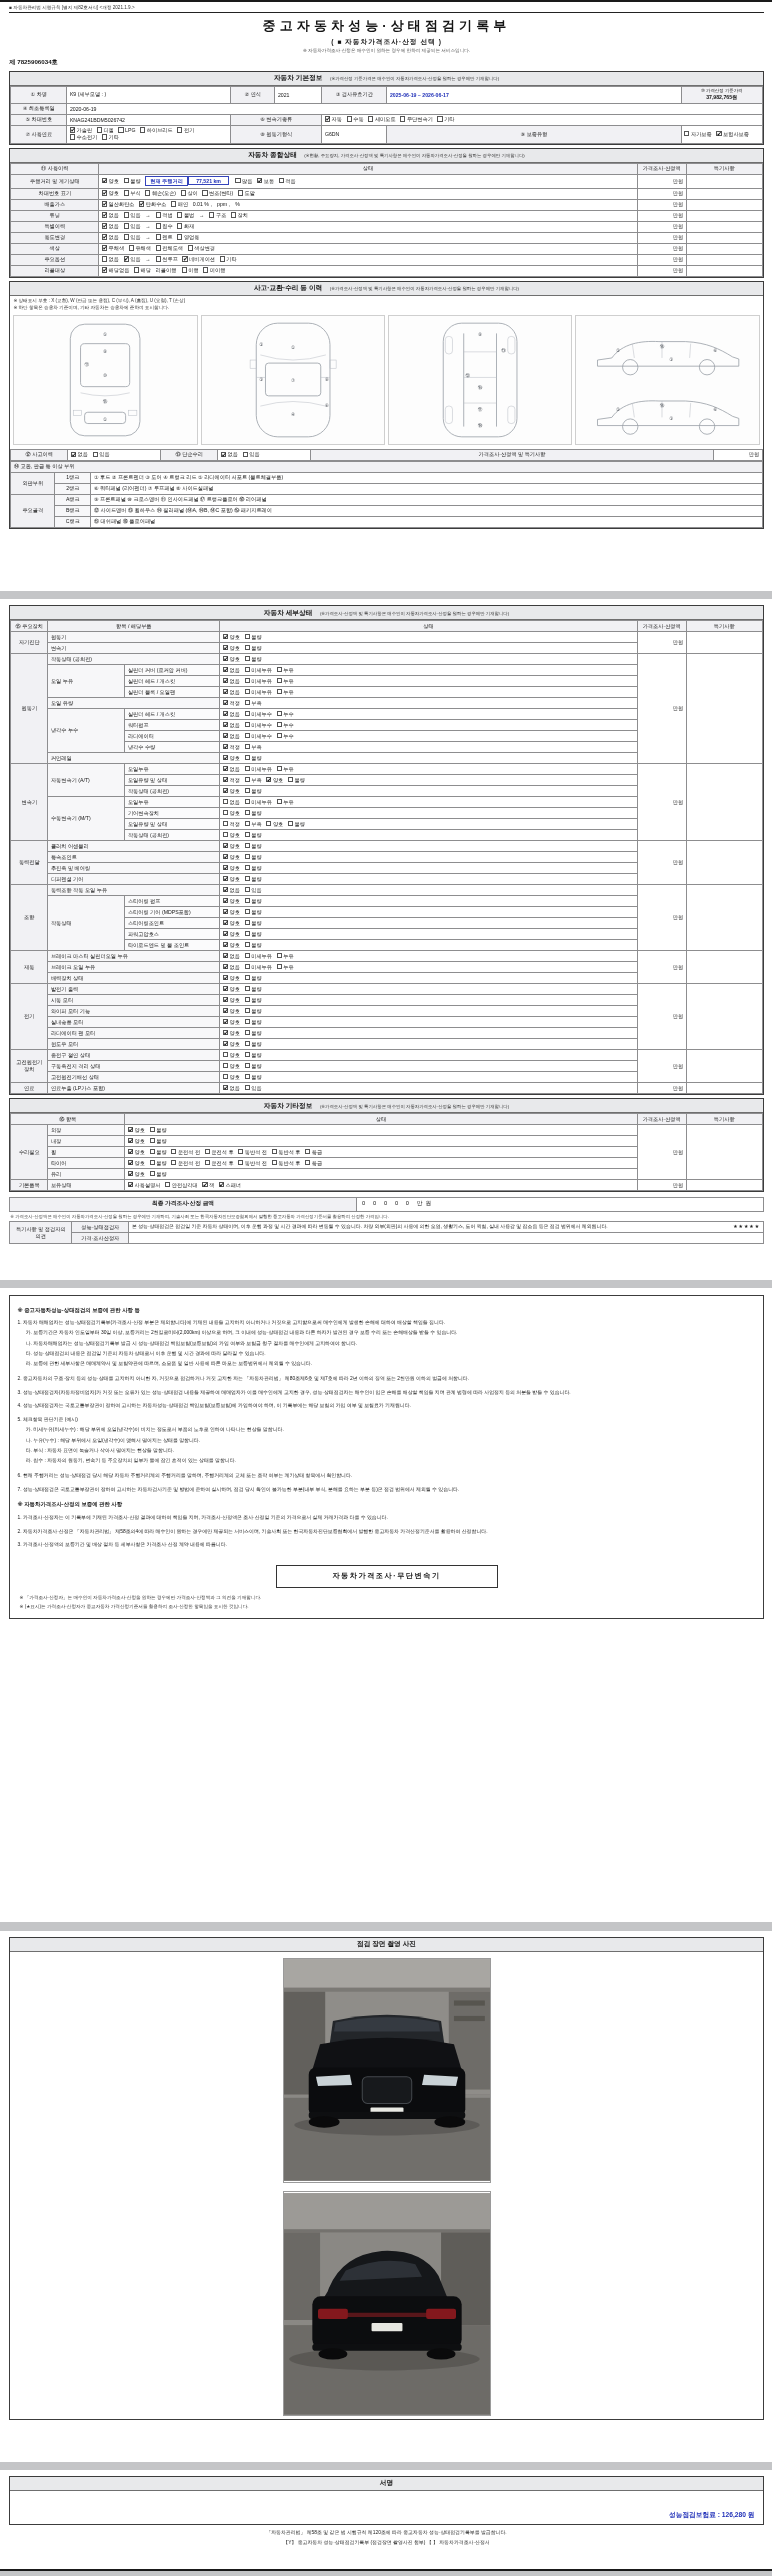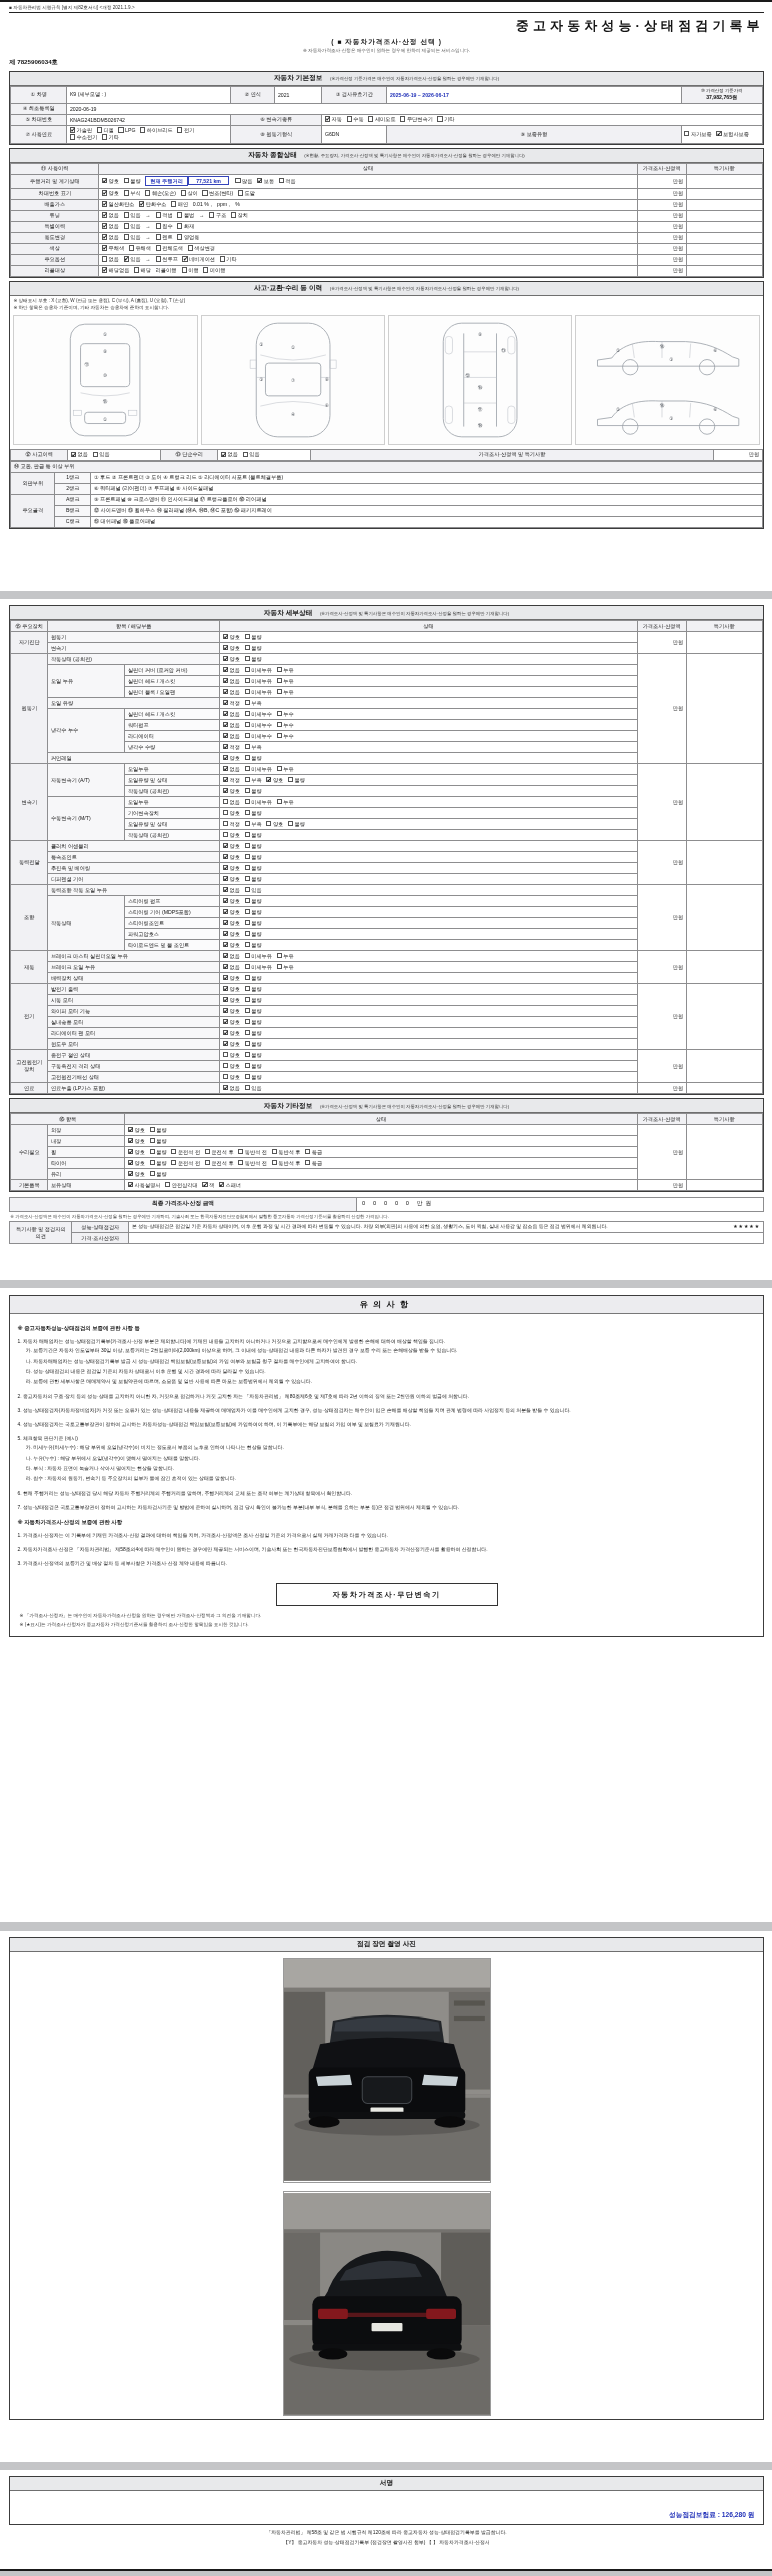--- a/index.html
+++ b/index.html
@@ -5,21 +5,21 @@
 *{box-sizing:border-box;margin:0;padding:0}
 body{width:773px;background:#c4c5c7;font-family:"Liberation Sans","DejaVu Sans",sans-serif;color:#141414}
 .block{background:#fff;padding:3.1px 9.3px 8.2px}
 .block.first{border-top:2.1px solid #1a1a1a;padding-top:1.5px;min-height:591px}
 .b2{min-height:681px}
 .b3{min-height:634px}
 .b4{min-height:531px}
 .b5{min-height:101px;border-bottom:2.1px solid #1a1a1a}
 .gap{height:8.2px;background:#c4c5c7}
 .topstrip{font-size:4.6px;color:#333;padding:1.5px 0 2.1px;border-bottom:1px solid #222;margin-bottom:2.1px}
-.doc-title{text-align:right;font-size:13px;font-weight:bold;letter-spacing:4.1px;margin-top:4.1px}
+.doc-title{text-align:center;font-size:13px;font-weight:bold;letter-spacing:4.1px;margin-top:4.1px}
 .doc-sub{text-align:center;font-size:6.7px;font-weight:bold;margin-top:2.6px;letter-spacing:1px}
 .doc-note{text-align:center;font-size:4.6px;color:#555;margin-top:1.5px}
 .doc-no{font-size:6.2px;font-weight:bold;margin:5.2px 0 1px}
 .sec{border:1px solid #3c3c3c;margin-top:3.1px;background:#fff}
 .sec-head{background:#e8e9eb;border-bottom:0.5px solid #6f6f6f;padding:1.5px 3.1px;text-align:center}
 .sec-head .t{font-weight:bold;font-size:6.7px}
 .sec-head .c{font-size:4.4px;color:#333;margin-left:5.2px;font-weight:normal}
 table{width:100%;border-collapse:collapse}
 td{border:0.5px solid #8d8d8f;font-size:5.2px;padding:1.5px 2.6px;vertical-align:middle;background:#fff}
 td.lab{background:#f1f1f4;text-align:center}
@@ -644,21 +644,20 @@
       <td class="op-text"></td>
     </tr>
   </tbody>
     </table>
 </div>
 
 <div class="gap"></div>
 
 <div class="block b3">
   <div class="sec">
-    <div class="notice-title">유의사항</div>
     <div class="notice-wrap">
       <div id="notice-list">
           <div class="nt-h">※ 중고자동차성능·상태점검의 보증에 관한 사항 등</div>
           <div class="nt-n">1.  자동차 매매업자는 성능·상태점검기록부(가격조사·산정 부분은 제외합니다)에 기재된 내용을 고지하지 아니하거나 거짓으로 고지함으로써 매수인에게 발생한 손해에 대하여 배상할 책임을 집니다.</div>
           <div class="nt-s">가. 보증기간은 자동차 인도일부터 30일 이상, 보증거리는 2천킬로미터(2,000km) 이상으로 하며, 그 이내에 성능·상태점검 내용과 다른 하자가 발견된 경우 보증 수리 또는 손해배상을 받을 수 있습니다.</div>
           <div class="nt-s">나. 자동차매매업자는 성능·상태점검기록부 발급 시 성능·상태점검 책임보험(보증보험)의 가입 여부와 보험금 청구 절차를 매수인에게 고지하여야 합니다.</div>
           <div class="nt-s">다. 성능·상태점검의 내용은 점검일 기준의 자동차 상태로서 이후 운행 및 시간 경과에 따라 달라질 수 있습니다.</div>
           <div class="nt-s">라. 보증에 관한 세부사항은 매매계약서 및 보험약관에 따르며, 소모품 및 일반 사용에 따른 마모는 보증범위에서 제외될 수 있습니다.</div>
           <div class="nt-n">2.  중고자동차의 구조·장치 등의 성능·상태를 고지하지 아니한 자, 거짓으로 점검하거나 거짓 고지한 자는 「자동차관리법」 제80조제6호 및 제7호에 따라 2년 이하의 징역 또는 2천만원 이하의 벌금에 처합니다.</div>
           <div class="nt-n">3.  성능·상태점검자(자동차정비업자)가 거짓 또는 오류가 있는 성능·상태점검 내용을 제공하여 매매업자가 이를 매수인에게 고지한 경우, 성능·상태점검자는 매수인이 입은 손해를 배상할 책임을 지며 관계 법령에 따라 사업정지 등의 처분을 받을 수 있습니다.</div>

